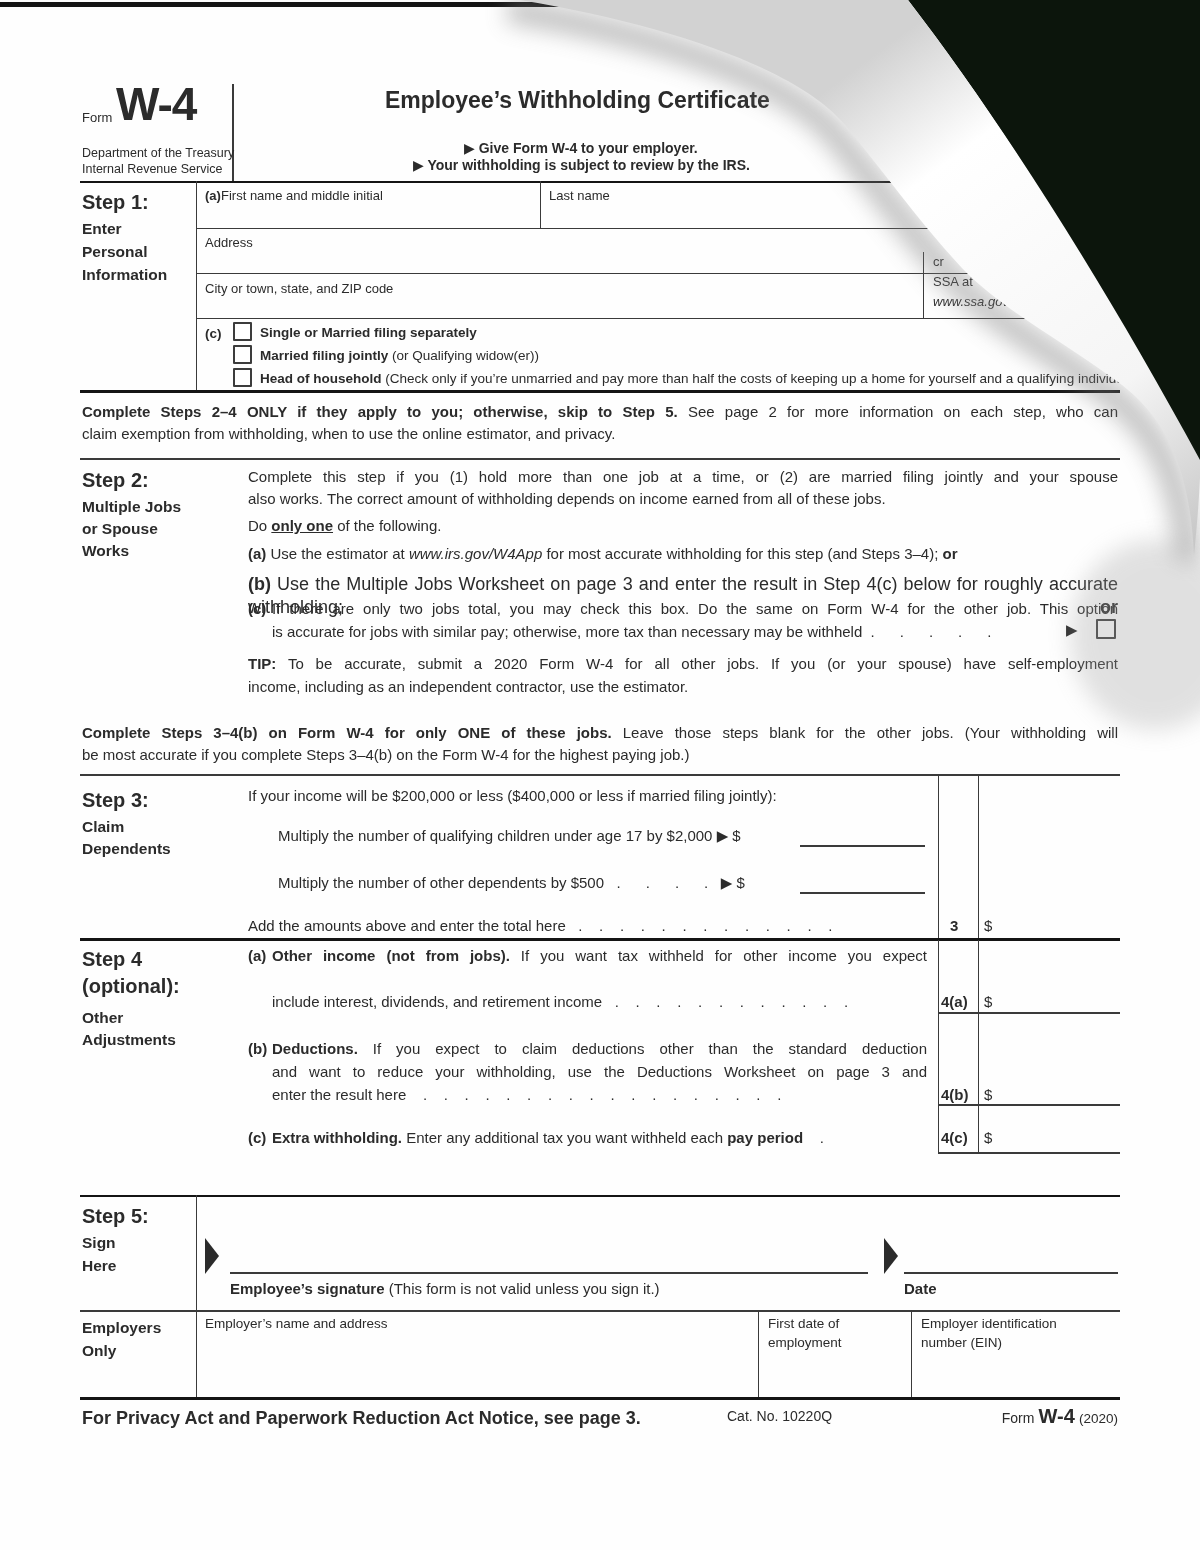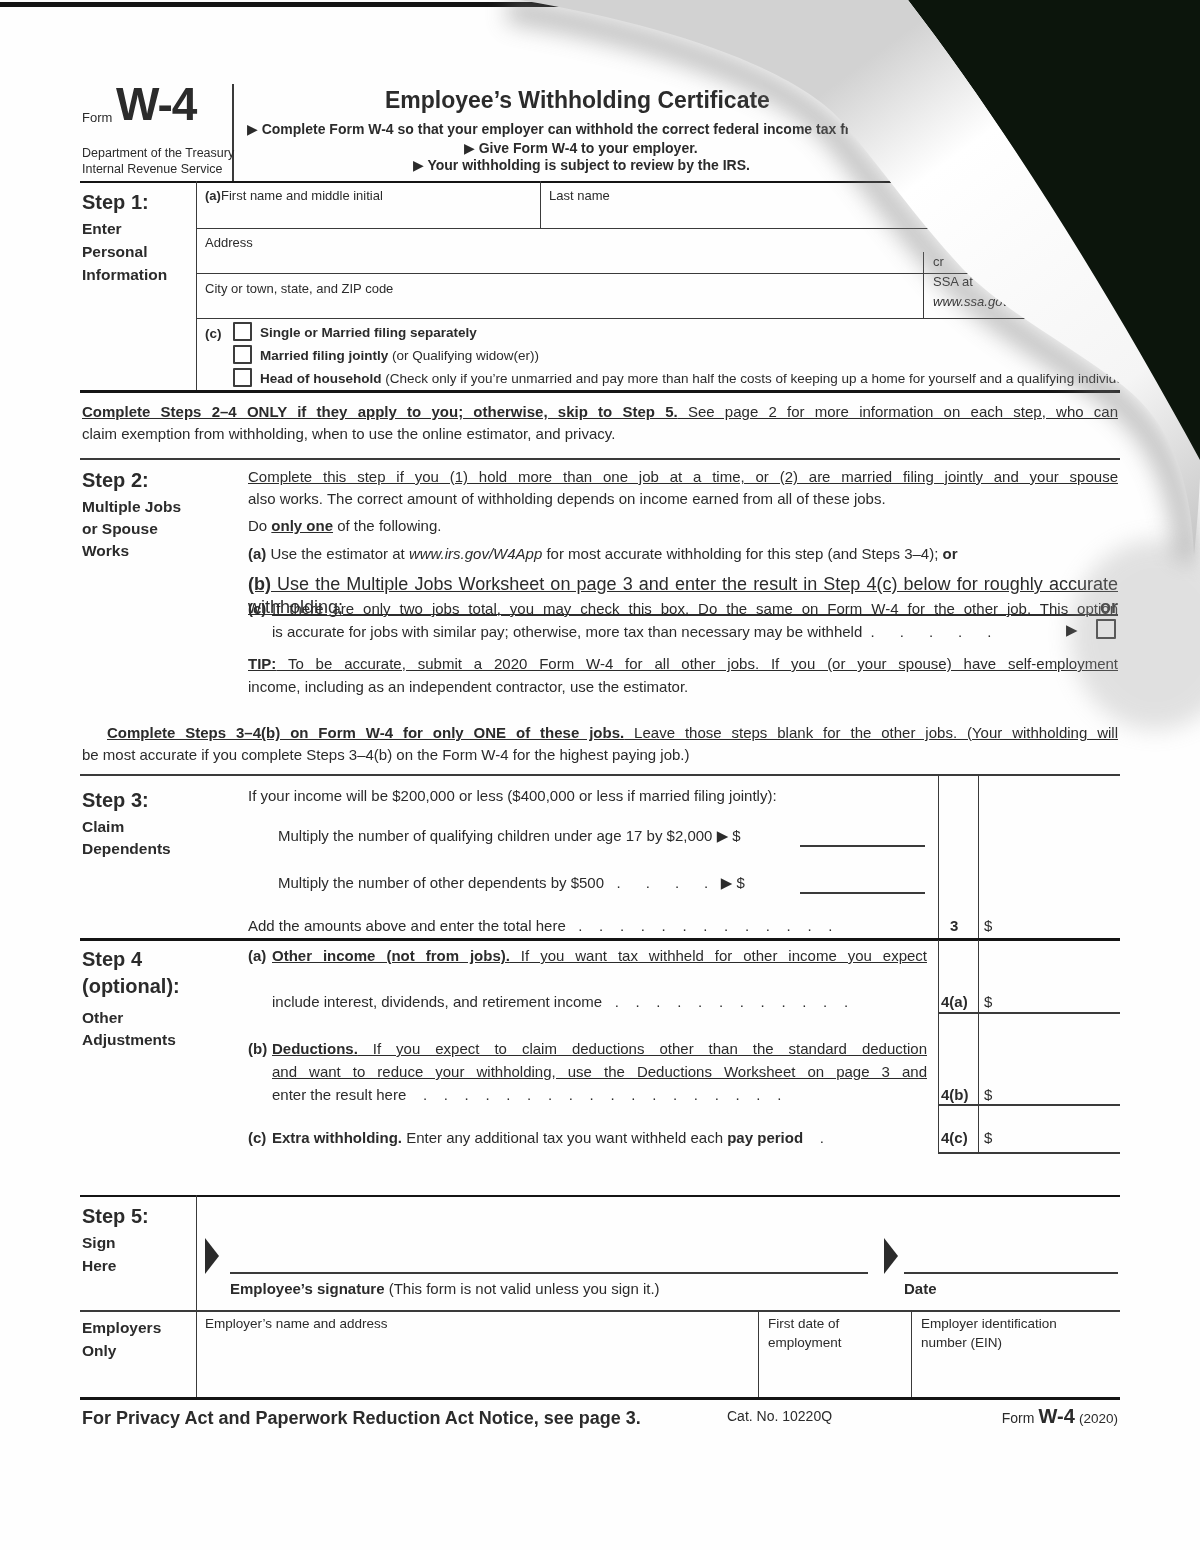--- a/index.html
+++ b/index.html
@@ -1,19 +1,19 @@
 <!DOCTYPE html>
 <html><head>
 <meta charset="utf-8">
 <style>
   html,body{margin:0;padding:0;background:#ffffff;}
   .page{position:relative;width:1200px;height:1550px;background:#fefefe;overflow:hidden;
         font-family:"Liberation Sans","DejaVu Sans",sans-serif;color:#2b2b2b;}
   .t{position:absolute;white-space:nowrap;font-size:15px;line-height:1.25;color:#2b2b2b;}
-  .jl{white-space:normal;text-align:justify;text-align-last:justify;text-decoration:underline;}
+  .jl{white-space:normal;text-align:justify;text-align-last:justify;}
   .b{font-weight:700;}
   .s12{font-size:12.5px;} .s13{font-size:13px;} .s135{font-size:13.5px;}
   .s14{font-size:14px;} .s145{font-size:18px;} .s155{font-size:15.5px;}
   .s17{font-size:20px;} .s20{font-size:20px;} .s23{font-size:23px;} .s46{font-size:46px;letter-spacing:-1px;}
   .ln{position:absolute;background:#3a3a3a;}
   .lnk{position:absolute;background:#141414;}
   .cb{position:absolute;width:15px;height:15px;border:2px solid #3c3c3c;background:#fff;border-radius:1px;}
   .hot{position:absolute;background:transparent;}
   .arr{position:absolute;width:0;height:0;border-left:14px solid #2b2b2b;
        border-top:18px solid transparent;border-bottom:18px solid transparent;}
@@ -25,21 +25,20 @@
 <div class="page">
 
   <div class="lnk" style="left:0;top:2px;width:908px;height:5px"></div>
 
   <div class="t s13" style="left:82px;top:110px">Form</div>
   <div class="t s46 b" style="left:116px;top:76px">W-4</div>
   <div class="ln" style="left:232px;top:84px;width:2px;height:97px"></div>
   <div class="t s12" style="left:82px;top:146px">Department of the Treasury</div>
   <div class="t s12" style="left:82px;top:162px">Internal Revenue Service</div>
   <div class="t s23 b" style="left:385px;top:86px">Employee’s Withholding Certificate</div>
-  <div class="t s14 b" style="left:247px;top:121px">▶ Complete Form W-4 so that your employer can withhold the correct federal income tax fr</div>
   <div class="t s14 b" style="left:464px;top:140px">▶ Give Form W-4 to your employer.</div>
   <div class="t s14 b" style="left:413px;top:157px">▶ Your withholding is subject to review by the IRS.</div>
 
   <div class="lnk" style="left:80px;top:181px;width:856px;height:2px"></div>
   <div class="ln" style="left:196px;top:181px;width:1px;height:209px"></div>
   <div class="t s17 b" style="left:82px;top:190px">Step 1:</div>
   <div class="t s155 b" style="left:82px;top:219px">Enter</div>
   <div class="t s155 b" style="left:82px;top:242px">Personal</div>
   <div class="t s155 b" style="left:82px;top:265px">Information</div>
 
@@ -88,21 +87,21 @@
   <div class="t" style="left:248px;top:545px"><span style="font-weight: 700;">(a)</span><span> Use the estimator at </span><span style="font-style: italic;">www.irs.gov/W4App</span><span> for most accurate withholding for this step (and Steps 3–4); </span><span style="font-weight: 700;">or</span></div>
   <div class="t s145 jl" style="left:248px;top:573px;width:870px"><span style="font-weight: 700;">(b)</span><span> Use the Multiple Jobs Worksheet on page 3 and enter the result in Step 4(c) below for roughly accurate withholding; </span><span style="font-weight: 700;">or</span></div>
   <div class="t b" style="left:248px;top:600px">(c)</div>
   <div class="t jl" style="left:272px;top:600px;width:846px"><span>If there are only two jobs total, you may check this box. Do the same on Form W-4 for the other job. This option</span></div>
   <div class="t" style="left:272px;top:623px"><span>is accurate for jobs with similar pay; otherwise, more tax than necessary may be withheld</span><span style="white-space: pre;">  .      .      .      .      .</span></div>
   <div class="t" style="left:1066px;top:621px">▶</div>
   <div class="cb" style="left:1096px;top:619px;width:16px;height:16px"></div>
   <div class="t jl" style="left:248px;top:655px;width:870px"><span style="font-weight: 700;">TIP:</span><span> To be accurate, submit a 2020 Form W-4 for all other jobs. If you (or your spouse) have self-employment</span></div>
   <div class="t" style="left:248px;top:678px"><span>income, including as an independent contractor, use the estimator.</span></div>
 
-  <div class="t jl" style="left:82px;top:724px;width:1036px"><span style="font-weight: 700; margin-left: 25px;">Complete Steps 3–4(b) on Form W-4 for only ONE of these jobs.</span><span> Leave those steps blank for the other jobs. (Your withholding will</span></div>
+  <div class="t jl" style="left:82px;top:724px;width:1036px"><span style="font-weight: 700;">Complete Steps 3–4(b) on Form W-4 for only ONE of these jobs.</span><span> Leave those steps blank for the other jobs. (Your withholding will</span></div>
   <div class="t" style="left:82px;top:746px"><span>be most accurate if you complete Steps 3–4(b) on the Form W-4 for the highest paying job.)</span></div>
   <div class="ln" style="left:80px;top:774px;width:1040px;height:2px"></div>
 
   <div class="t s17 b" style="left:82px;top:788px">Step 3:</div>
   <div class="t s155 b" style="left:82px;top:817px">Claim</div>
   <div class="t s155 b" style="left:82px;top:839px">Dependents</div>
   <div class="ln" style="left:938px;top:776px;width:1px;height:162px"></div>
   <div class="ln" style="left:978px;top:776px;width:1px;height:162px"></div>
 
   <div class="t" style="left:248px;top:787px"><span>If your income will be $200,000 or less ($400,000 or less if married filing jointly):</span></div>

